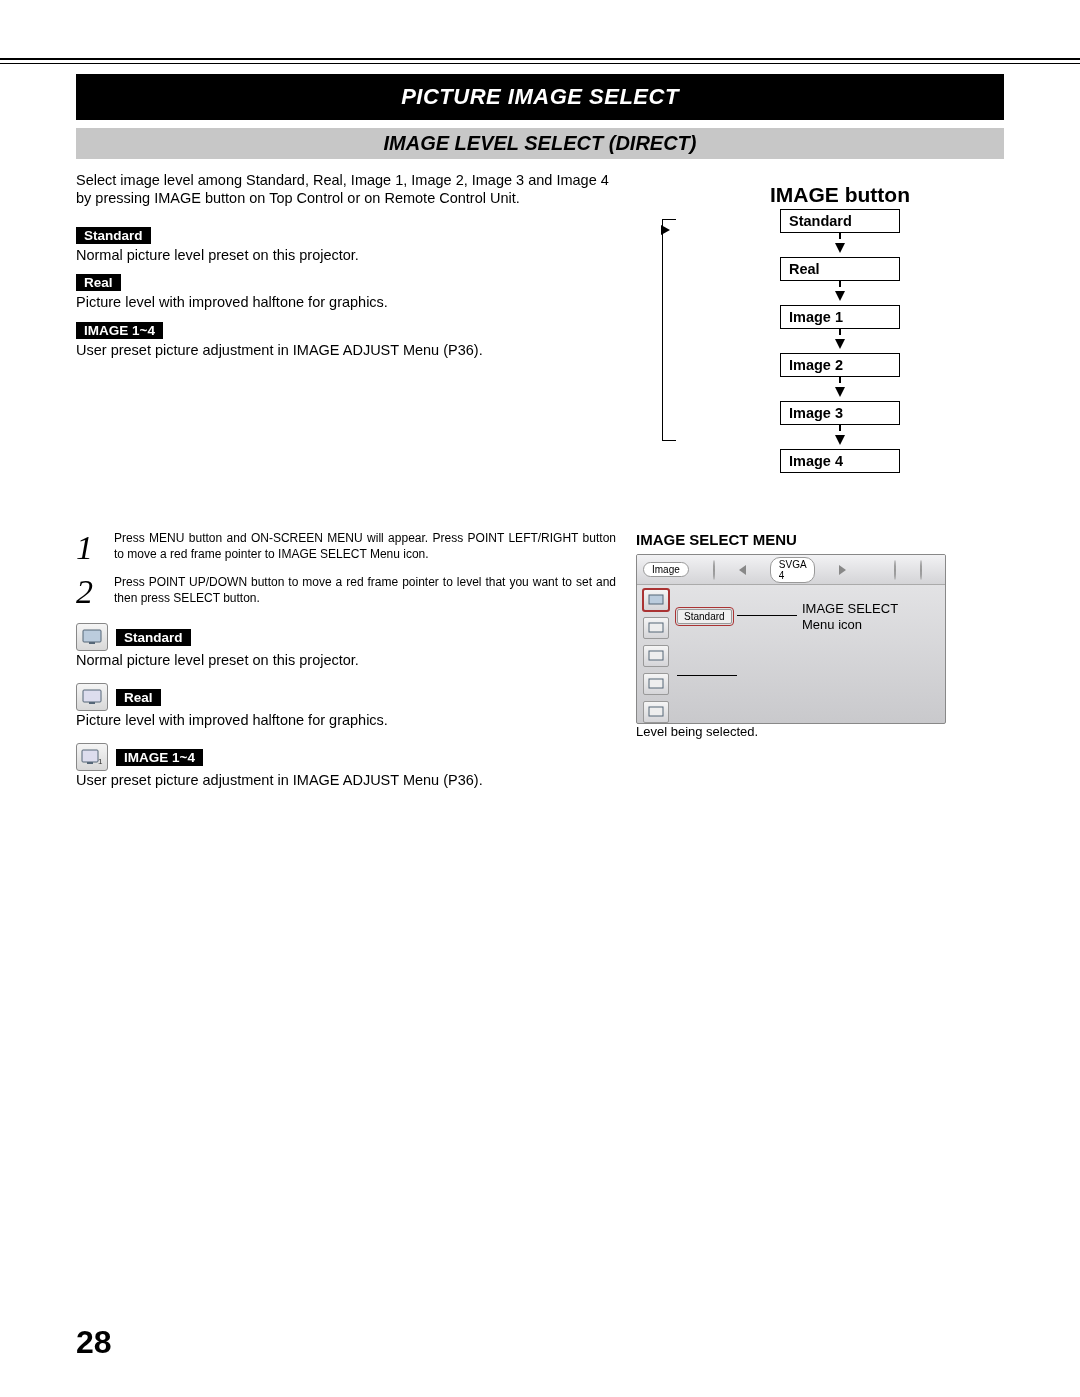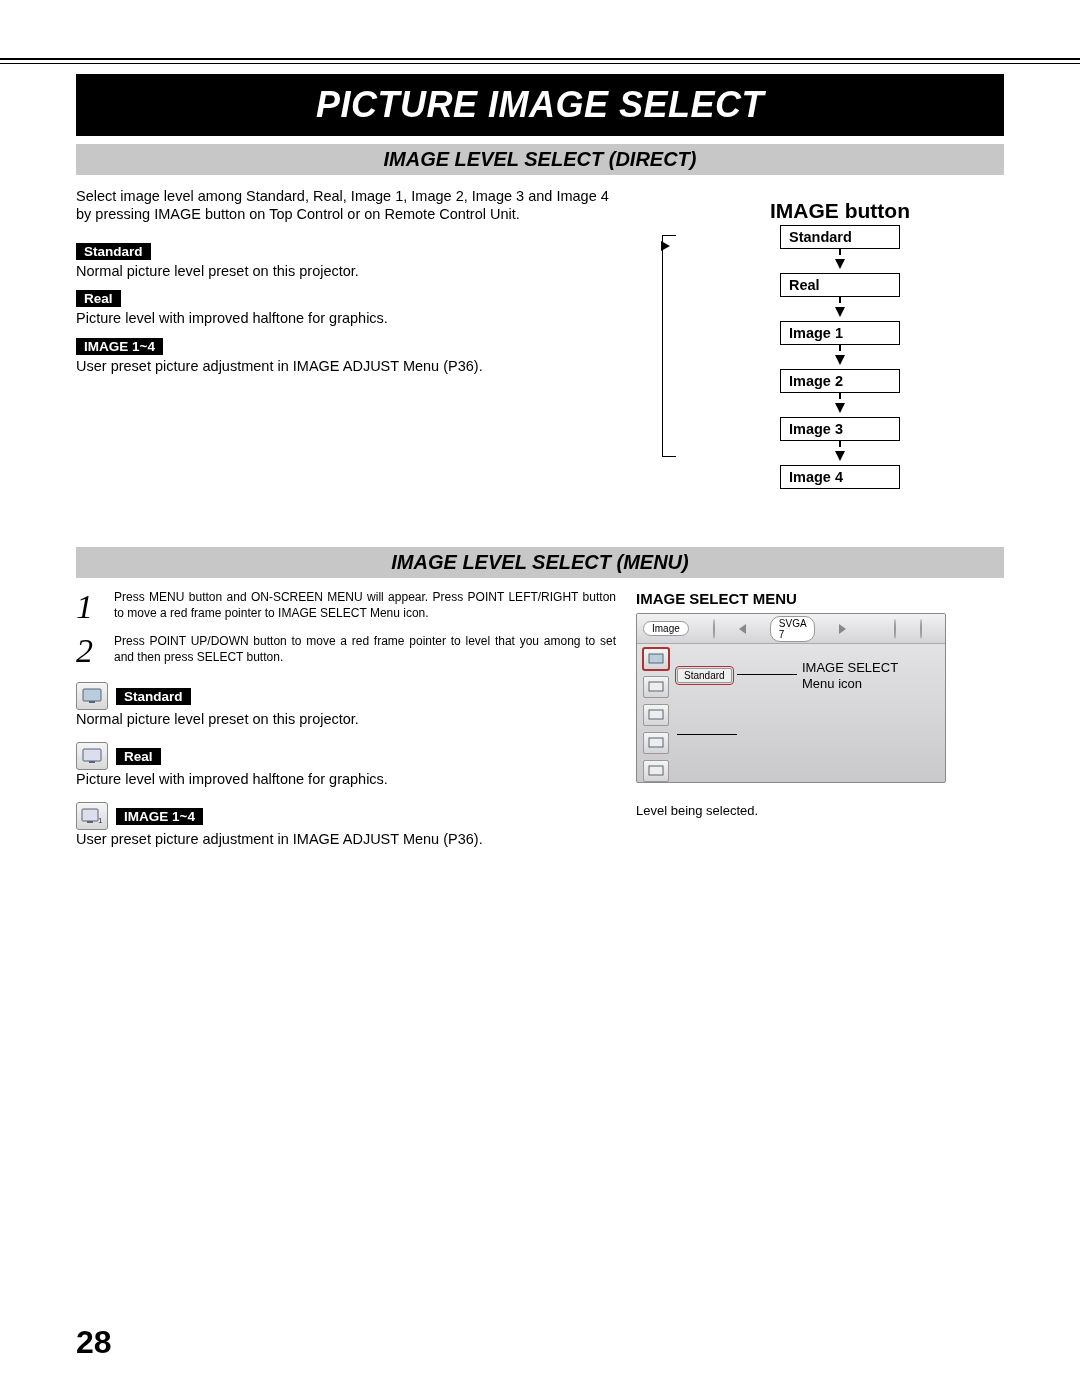--- a/index.html
+++ b/index.html
@@ -30,21 +30,21 @@
     margin-bottom: 10px;
     margin-left: -76px;
     margin-right: -76px;
   }
   .black-bar {
     background: #000;
     color: #fff;
     text-align: center;
     font-weight: bold;
     font-style: italic;
-    font-size: 36px;
+    font-size: 22px;
     padding: 10px 12px;
     letter-spacing: 0.5px;
     margin-top: 6px;
   }
   .gray-bar {
     background: #c7c7c7;
     color: #000;
     text-align: center;
     font-weight: bold;
     font-style: italic;
@@ -247,21 +247,21 @@
     font-size: 13px;
     line-height: 1.25;
     position: absolute;
   }
   .callout-line {
     position:absolute;
     background:#000;
   }
   .caption {
     font-size: 13px;
-    margin-top: 20px;
+    margin-top: 0;
   }
 </style>
 </head>
 <body>
 
 <div class="page">
   <div class="rule-double"></div>
 
   <div class="black-bar">PICTURE IMAGE SELECT</div>
 
@@ -313,31 +313,30 @@
               <div class="ib-arrow-stem"></div>
               <div class="ib-arrow"></div>
             </div>
           <div class="ib-box">Image 4</div>
         </div>
       </div>
     </div>
   </div>
 
   <div class="section2">
-    <div class="gray-bar">IMAGE LEVEL SELECT (MENU)</div>
 
     <div class="two-col">
       <div class="col-left">
         <div class="step-row">
           <div class="step-num">1</div>
           <div class="step-text">Press MENU button and ON-SCREEN MENU will appear.  Press POINT LEFT/RIGHT button to move a red frame pointer to IMAGE SELECT Menu icon.</div>
         </div>
         <div class="step-row">
           <div class="step-num">2</div>
-          <div class="step-text">Press POINT UP/DOWN button to move a red frame pointer to level that you among to set and then press SELECT button.</div>
+          <div class="step-text">Press POINT UP/DOWN button to move a red frame pointer to level that you want to set and then press SELECT button.</div>
         </div>
 
         <div class="icon-label-row">
           <div class="mini-icon">
             <svg width="20" height="16" viewBox="0 0 20 16">
                 <rect x="1" y="1" width="18" height="12" rx="1" fill="#bcd" stroke="#567"></rect>
                 <rect x="7" y="13" width="6" height="2" fill="#567"></rect>
               </svg>
           </div>
           <div class="tag" style="margin:0">Standard</div>
@@ -369,21 +368,21 @@
       </div>
 
       <div class="col-right">
         <div class="menu-title">IMAGE SELECT MENU</div>
         <div style="position:relative;">
           <div class="osd-shot">
             <div class="osd-topbar">
               <div class="pill">Image</div>
               <div class="circ-btn"></div>
               <div class="tri-l"></div>
-              <div class="pill">SVGA 7</div>
+              <div class="pill">SVGA 4</div>
               <div class="tri-r"></div>
               <div style="flex:1"></div>
               <div class="circ-btn"></div>
               <div class="circ-btn"></div>
               <div class="circ-btn"></div>
               <div class="circ-btn"></div>
             </div>
             <div class="osd-side">
               <div class="osd-ic sel">
                   <svg width="16" height="12">

